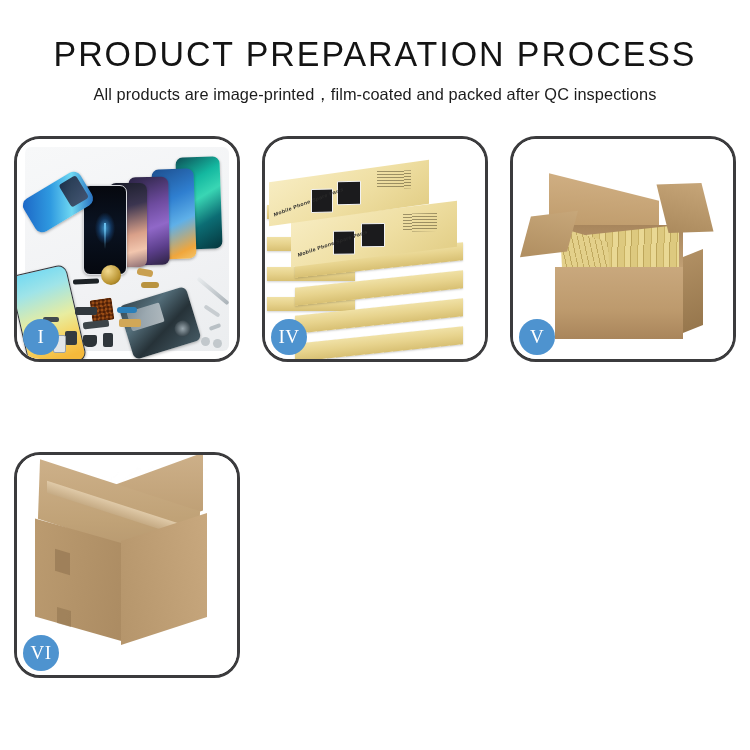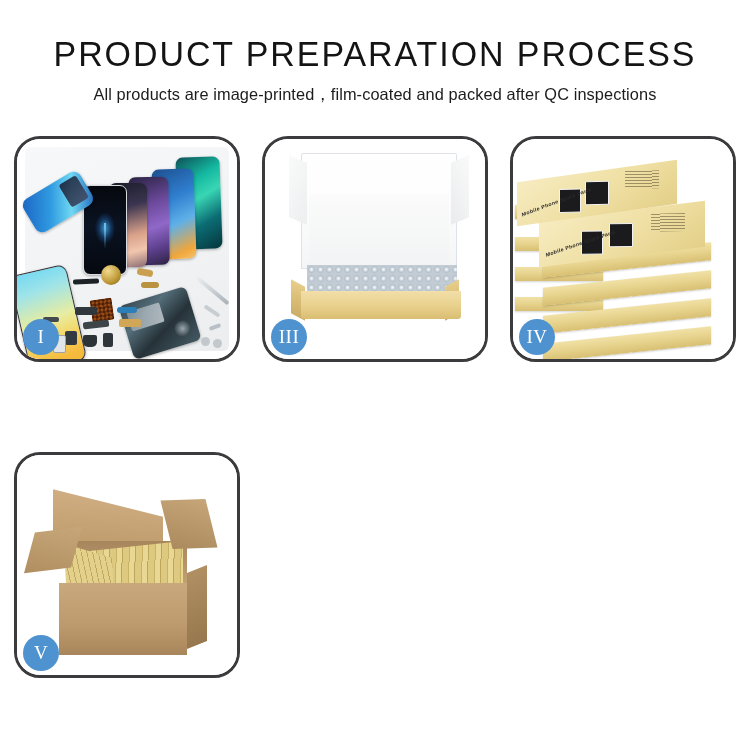--- a/index.html
+++ b/index.html
@@ -514,31 +514,20 @@
       <div class="sm l12"></div>
       <div class="sm l13"></div>
       <div class="sm l14"></div>
       <div class="sm l15"></div>
       <div class="sm l16"></div>
     </div>
     <div class="badge">I</div>
   </div>
 
 
-  <div class="panel">
-    <div class="panel-photo">
-      <div class="p3-lid"></div>
-      <div class="p3-inner"></div>
-      <div class="p3-bubble"></div>
-      <div class="p3-left-flap"></div>
-      <div class="p3-right-flap"></div>
-      <div class="p3-front"></div>
-    </div>
-    <div class="badge">III</div>
-  </div>
 
   <div class="panel">
     <div class="panel-photo">
       <div class="stack">
 
         <div class="sbox" style="left:2px;  top:66px;  width:88px;  height:14px;"></div>
         <div class="sbox" style="left:2px;  top:98px;  width:88px;  height:14px;"></div>
         <div class="sbox" style="left:2px;  top:128px; width:88px;  height:14px;"></div>
         <div class="sbox" style="left:2px;  top:158px; width:88px;  height:14px;"></div>
 
@@ -572,14 +561,27 @@
       <div class="v-contents"></div>
       <div class="v-contents2"></div>
       <div class="v-flap-left"></div>
       <div class="v-flap-right"></div>
       <div class="v-side"></div>
       <div class="v-body"></div>
     </div>
     <div class="badge">V</div>
   </div>
 
+  <div class="panel">
+    <div class="panel-photo">
+      <div class="vi-shine"></div>
+      <div class="vi-top-b"></div>
+      <div class="vi-top"></div>
+      <div class="vi-tape"></div>
+      <div class="vi-left"></div>
+      <div class="vi-right"></div>
+      <div class="vi-tab1"></div>
+      <div class="vi-tab2"></div>
+    </div>
+    <div class="badge">VI</div>
+  </div>
 
 </div>
 
 </body></html>

